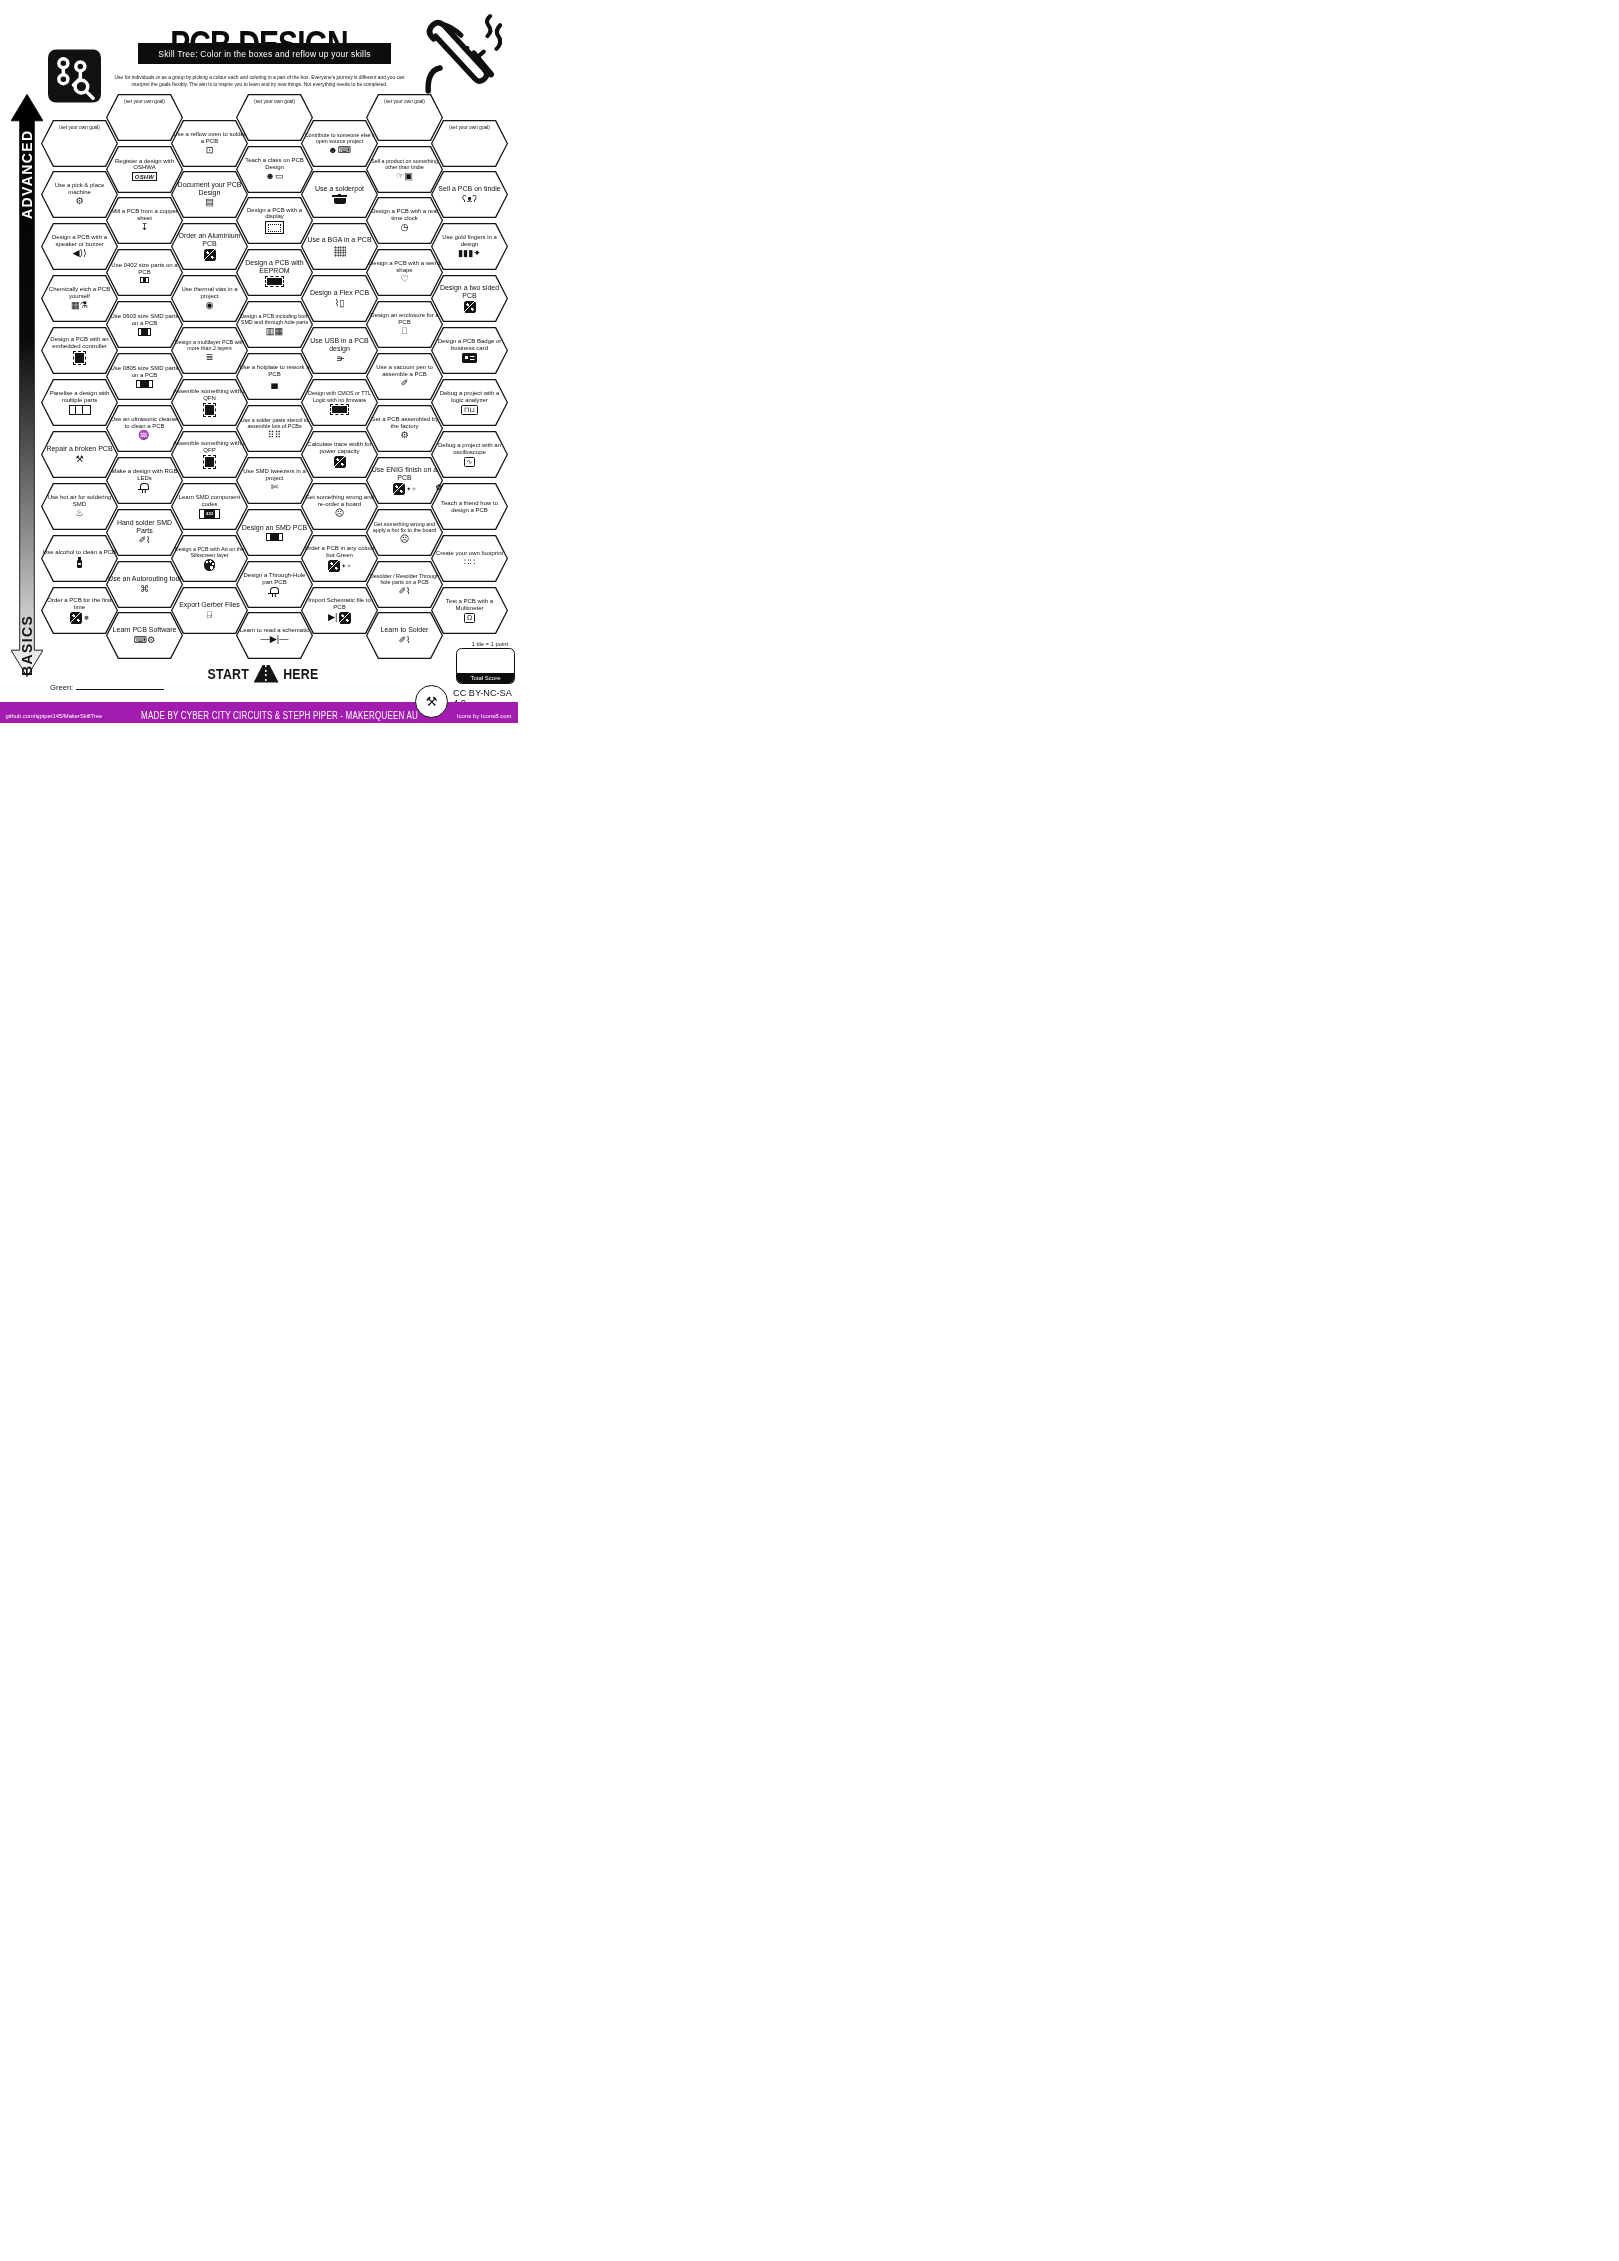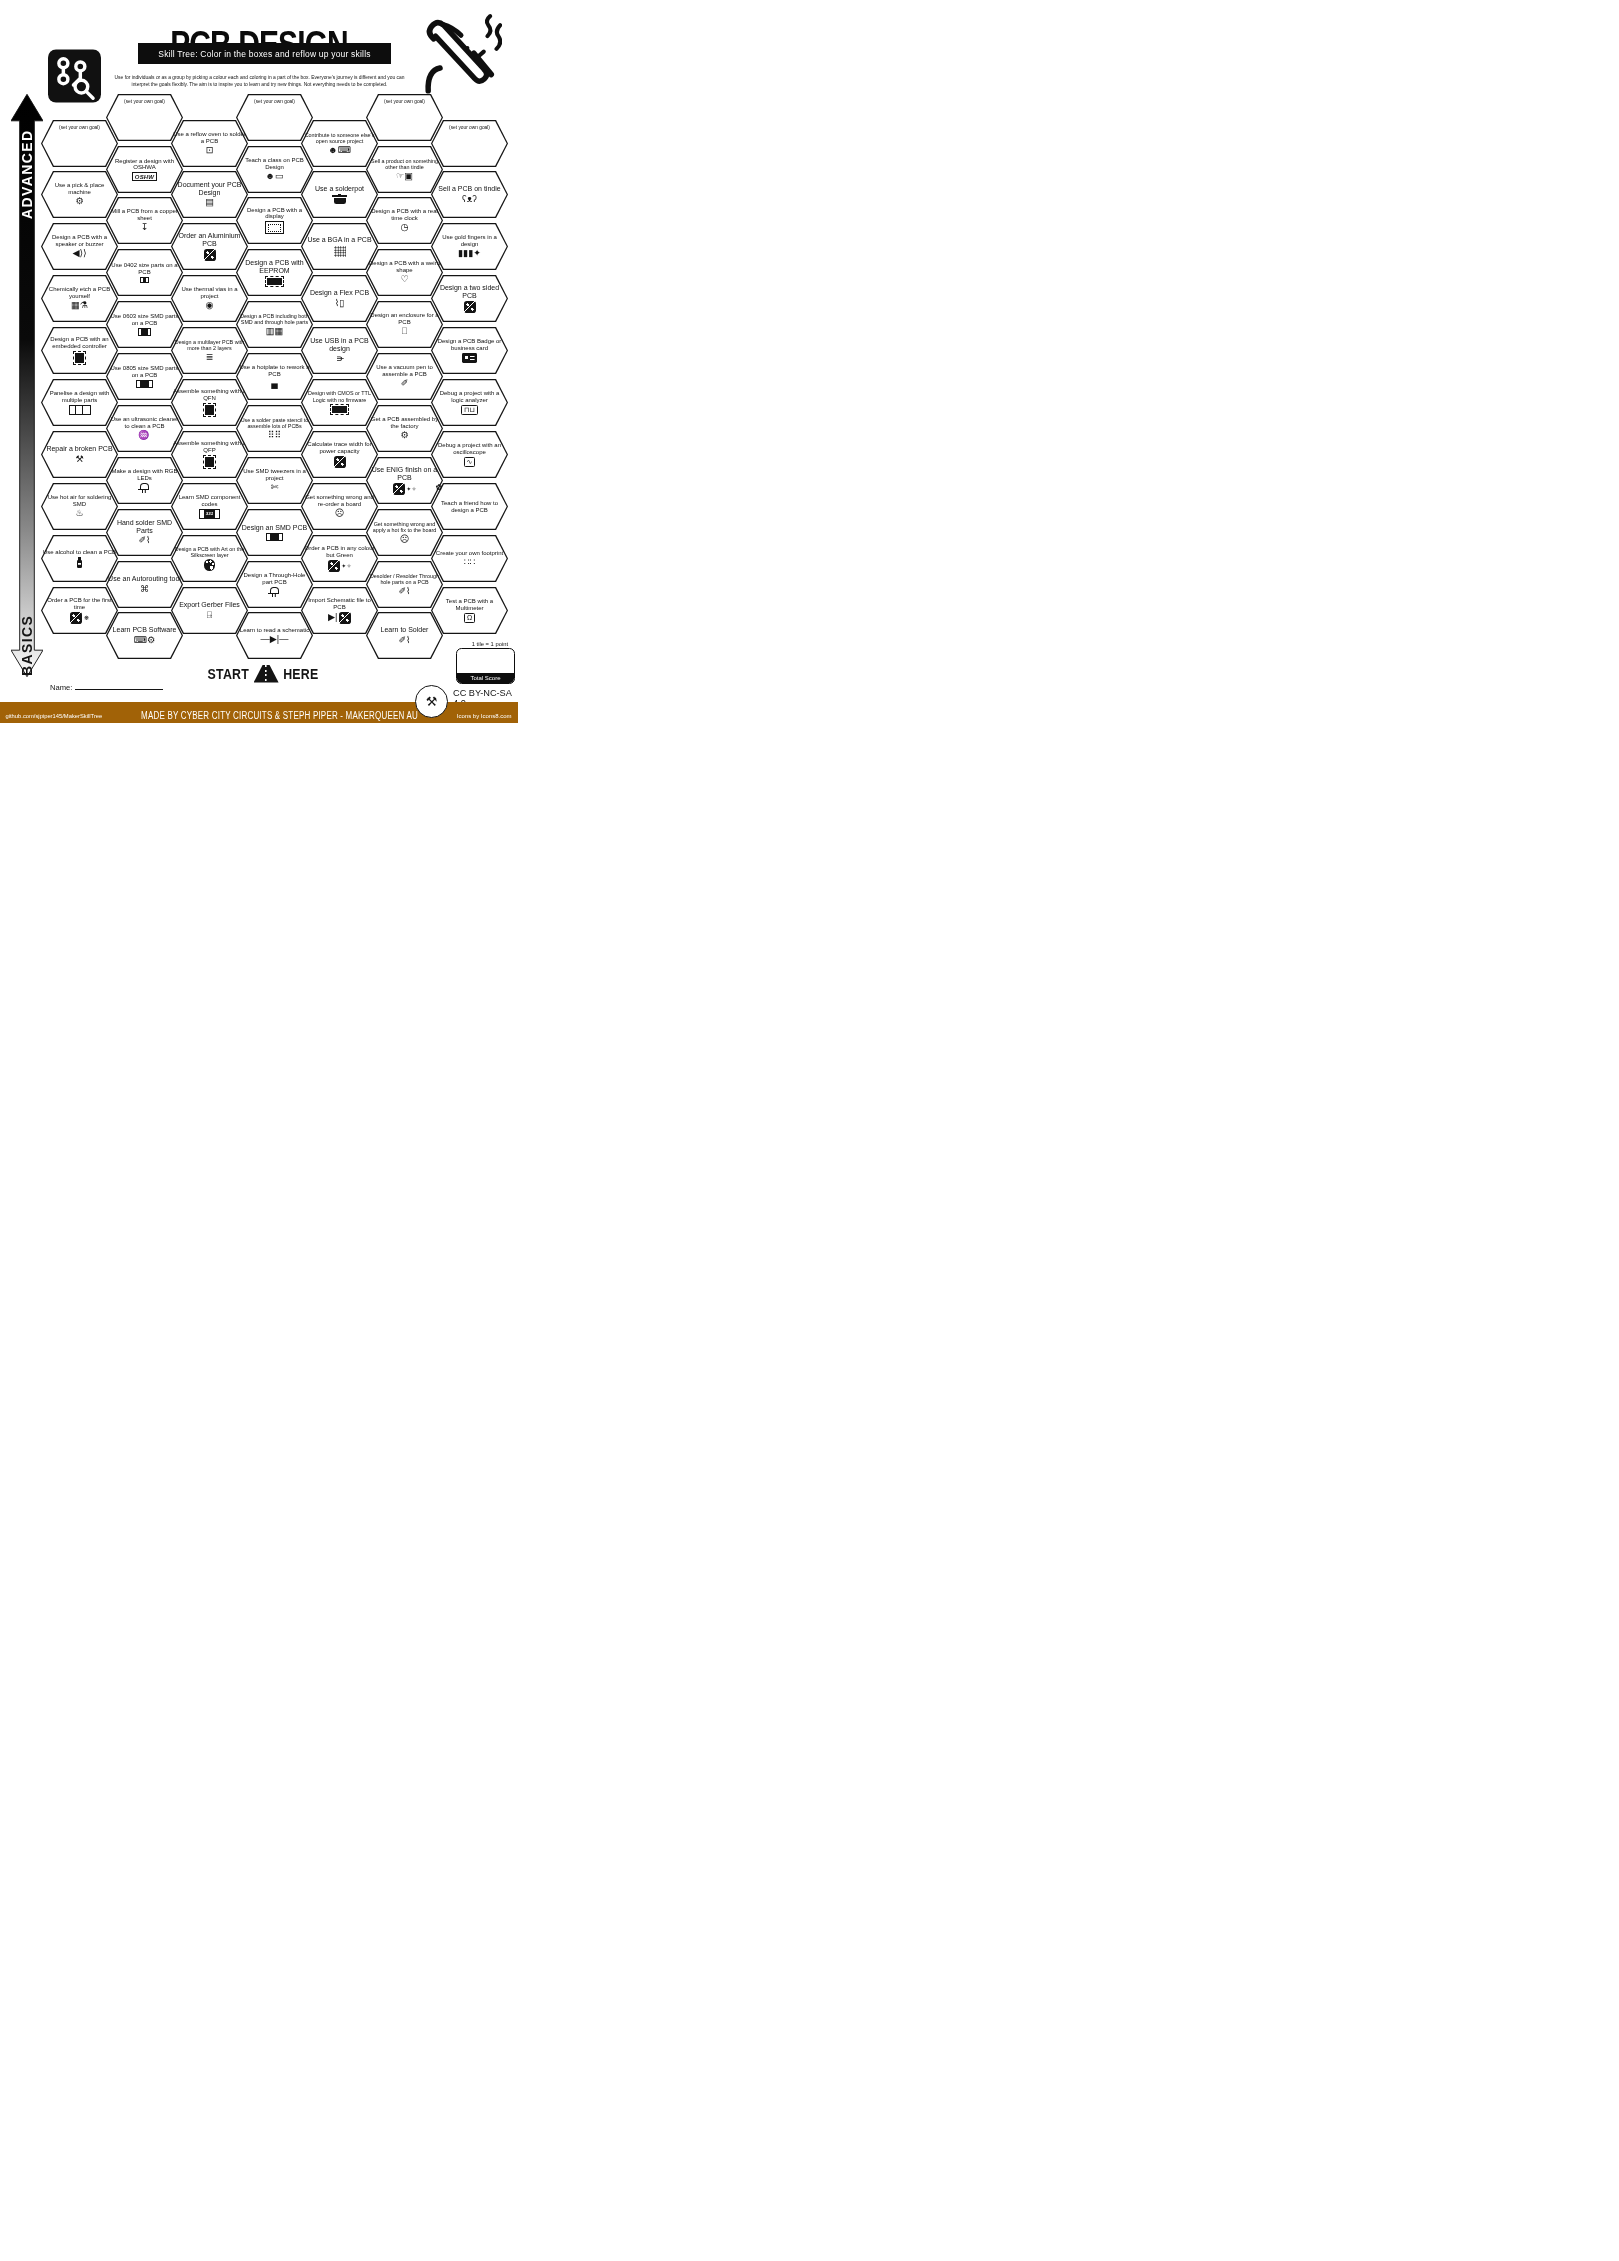--- a/index.html
+++ b/index.html
@@ -84,21 +84,21 @@
   .namerow{position:absolute;left:50px;top:682px;font-size:7.6px;}
   .name-line{display:inline-block;width:88px;height:7px;border-bottom:0.9px solid #141414;margin-left:2.8px;}
   .tilenote{position:absolute;right:10px;top:641px;font-size:5.8px;}
   .scorebox{position:absolute;left:456px;top:648px;width:57px;height:34px;border:1.4px solid #0d0d0d;
             border-radius:5.5px;background:#fff;overflow:hidden;}
   .scorebar{position:absolute;left:0;right:0;bottom:0;height:10px;background:#0d0d0d;color:#fff;
             display:flex;align-items:center;justify-content:center;font-size:6px;}
   .cc{position:absolute;left:453px;top:688px;font-size:9.2px;}
   .badge{position:absolute;left:415px;top:685px;width:31px;height:31px;border-radius:50%;background:#fff;
          border:0.9px solid #141414;z-index:5;display:flex;align-items:center;justify-content:center;font-size:13px;}
-  .footer{position:absolute;left:0;right:0;top:702px;height:27px;background:#a16207;color:#fff;
+  .footer{position:absolute;left:0;right:0;top:702px;height:27px;background:#a21caf;color:#fff;
           display:flex;align-items:center;}
   .f-left{margin-left:5.5px;font-size:5.8px;}
   .f-center{flex:1;text-align:center;font-size:8px;letter-spacing:0.2px;transform:scaleY(1.25);}
   .f-right{margin-right:6.5px;font-size:6px;}
 </style>
 </head>
 <body>
 
 <div class="poster">
 
@@ -879,21 +879,21 @@
       </div>
     </div>
 
   <div class="start">
     <b>START</b>
     <div class="road"></div>
     <b>HERE</b>
   </div>
 
   <div class="namerow">
-    <span>Name:</span><span class="name-line"></span>
+    <span>Green:</span><span class="name-line"></span>
   </div>
 
   <div class="tilenote">1 tile = 1 point</div>
   <div class="scorebox">
     <div class="scorebar">Total Score</div>
   </div>
 
   <div class="badge">
       <span>⚒</span>
     </div>

